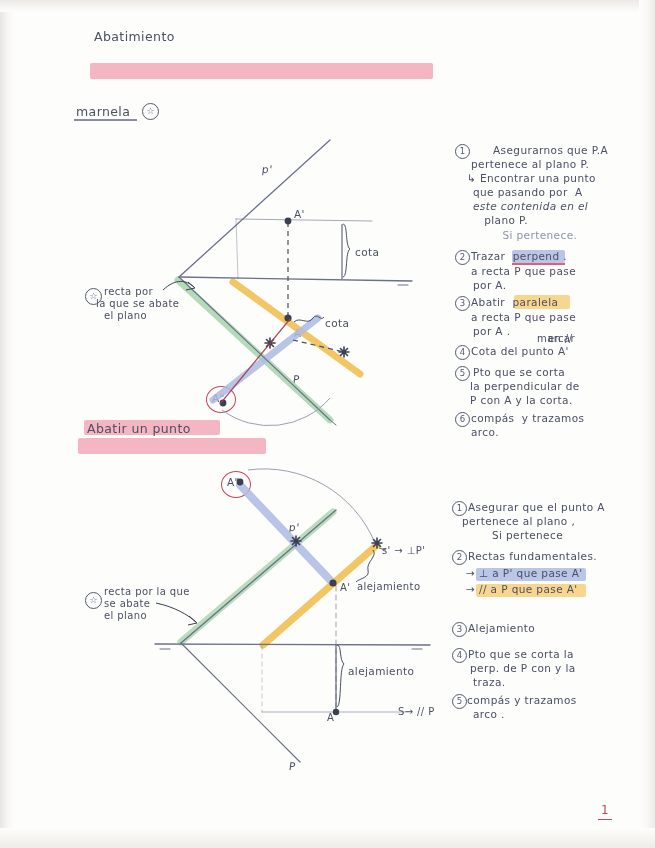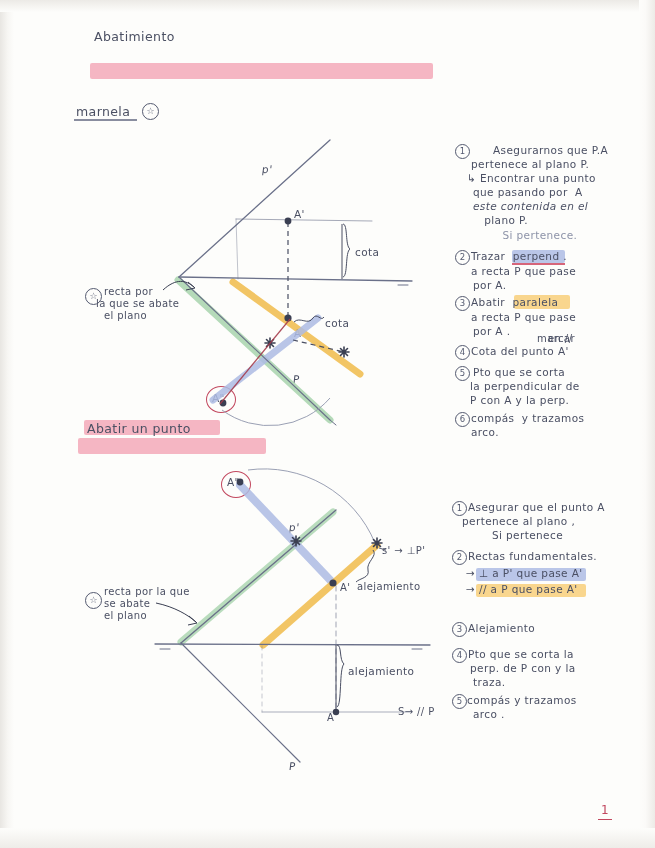--- a/index.html
+++ b/index.html
@@ -173,21 +173,21 @@
   <div class="hw hw-sm" style="left:473px; top:325px;">por A .</div>
   <div class="hw hw-xs" style="left:537px; top:333px;">marcar</div>
   <div class="hw hw-xs" style="left:548px; top:333px;">en //</div>
 
   <div class="circle-num" style="left:455px; top:345px;">4</div>
   <div class="hw hw-sm" style="left:471px; top:345px;">Cota del punto A'</div>
 
   <div class="circle-num" style="left:455px; top:366px;">5</div>
   <div class="hw hw-sm" style="left:473px; top:366px;">Pto que se corta</div>
   <div class="hw hw-sm" style="left:470px; top:380px;">la perpendicular de</div>
-  <div class="hw hw-sm" style="left:470px; top:394px;">P con A y la perp.</div>
+  <div class="hw hw-sm" style="left:470px; top:394px;">P con A y la corta.</div>
 
   <div class="circle-num" style="left:455px; top:412px;">6</div>
   <div class="hw hw-sm" style="left:471px; top:412px;">compás  y trazamos</div>
   <div class="hw hw-sm" style="left:471px; top:426px;">arco.</div>
 
   <div class="circle-num" style="left:452px; top:501px;">1</div>
   <div class="hw hw-sm" style="left:468px; top:501px;">Asegurar que el punto A</div>
   <div class="hw hw-sm" style="left:462px; top:515px;">pertenece al plano ,</div>
   <div class="hw hw-sm" style="left:462px; top:529px;">        Si pertenece</div>
 

